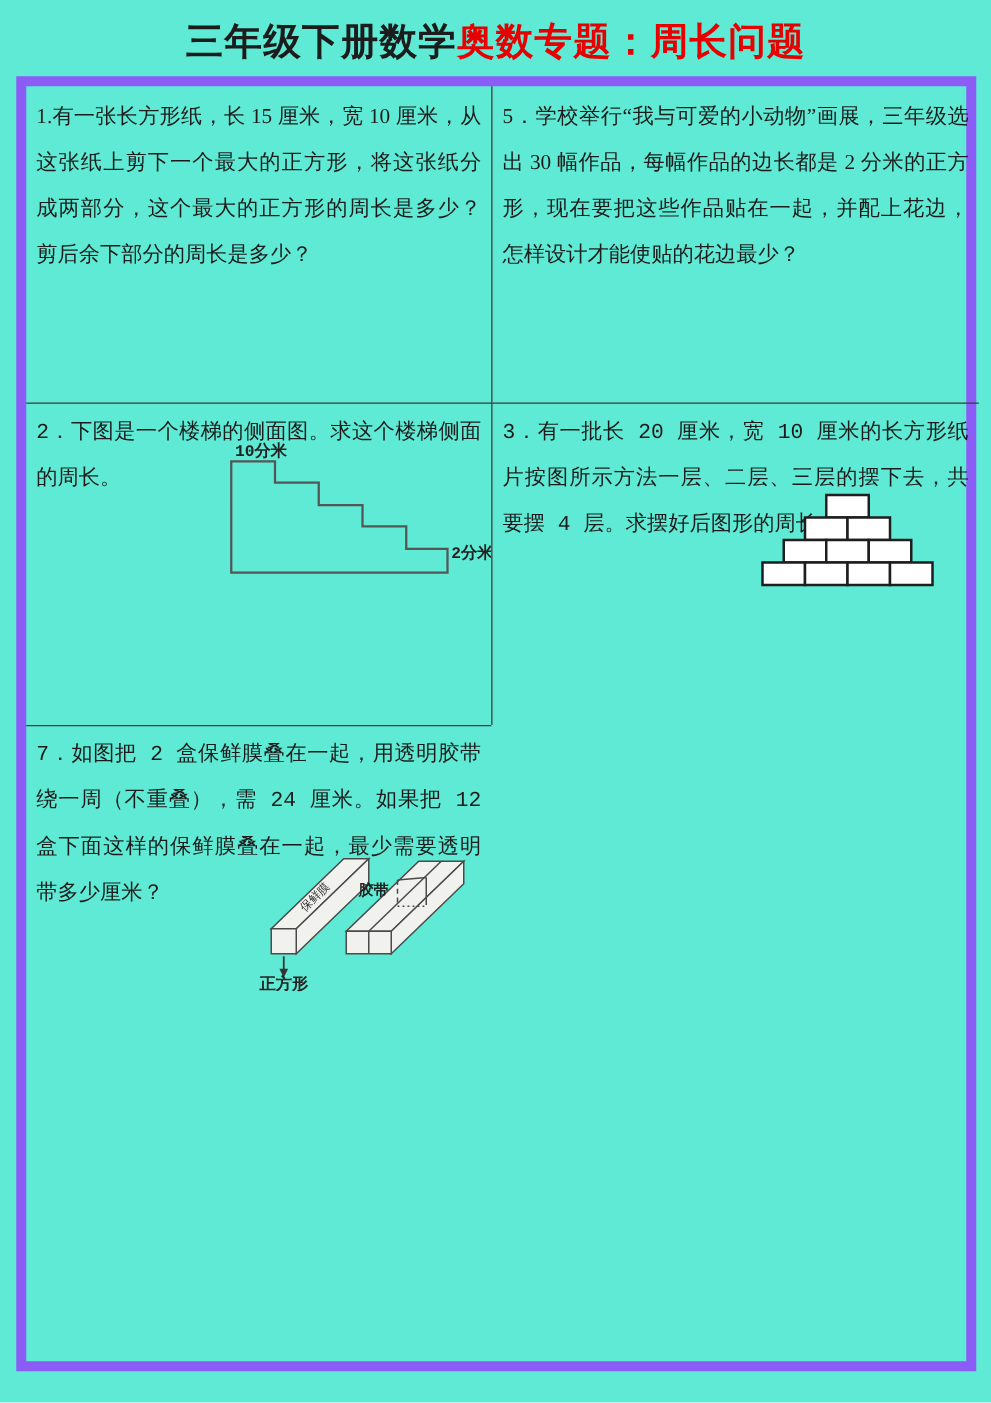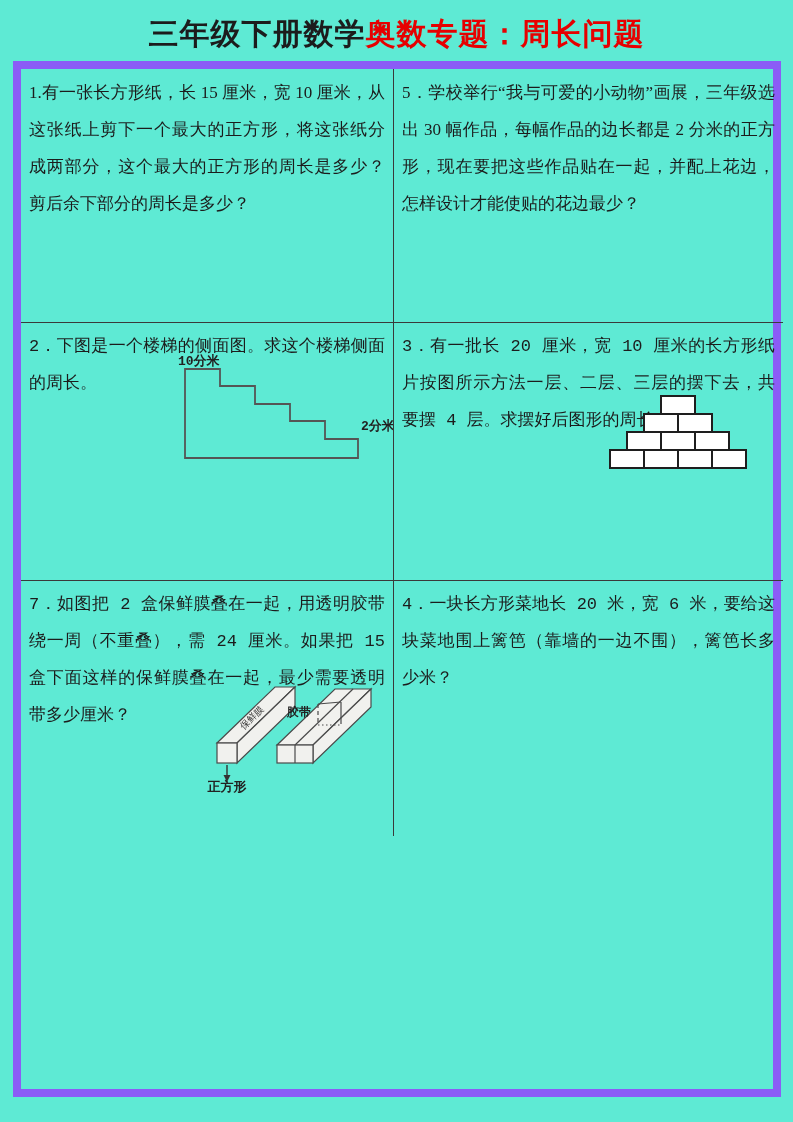--- a/index.html
+++ b/index.html
@@ -67,27 +67,27 @@
     <div class="cell">
       <p class="ptext">1.有一张长方形纸，长 15 厘米，宽 10 厘米，从这张纸上剪下一个最大的正方形，将这张纸分成两部分，这个最大的正方形的周长是多少？剪后余下部分的周长是多少？</p>
     </div>
 
     <div class="cell">
       <p class="ptext">5．学校举行“我与可爱的小动物”画展，三年级选出 30 幅作品，每幅作品的边长都是 2 分米的正方形，现在要把这些作品贴在一起，并配上花边，怎样设计才能使贴的花边最少？</p>
     </div>
 
     <div class="cell">
       <p class="ptext">2．下图是一个楼梯的侧面图。求这个楼梯侧面的周长。</p>
-      <span class="figlabel" style="left:157px; top:29px;">10分米</span>
+      <span class="figlabel" style="left:167px; top:29px;">10分米</span>
       <div class="fig" style="left:163px; top:45px;">
         <svg width="176" height="92" viewBox="0 0 176 92">
           <path d="M1 1 H36 V18 H71 V36 H106 V53 H141 V71 H174 V90 H1 Z" fill="none" stroke="#555" stroke-width="1.8"></path>
         </svg>
       </div>
-      <span class="figlabel" style="left:340px; top:94px;">2分米</span>
+      <span class="figlabel" style="left:340px; top:110px;">2分米</span>
     </div>
 
 
     <div class="cell">
       <p class="ptext">3．有一批长 20 厘米，宽 10 厘米的长方形纸片按图所示方法一层、二层、三层的摆下去，共要摆 4 层。求摆好后图形的周长。</p>
       <div class="fig" style="left:214px; top:71px;">
         <svg width="140" height="78" viewBox="0 0 140 78">
           <g fill="#ffffff" stroke="#1e1e1e" stroke-width="2">
             <rect x="53" y="2" width="34" height="18"></rect>
             <rect x="36" y="20" width="34" height="18"></rect>
@@ -98,21 +98,21 @@
             <rect x="2" y="56" width="34" height="18"></rect>
             <rect x="36" y="56" width="34" height="18"></rect>
             <rect x="70" y="56" width="34" height="18"></rect>
             <rect x="104" y="56" width="34" height="18"></rect>
           </g>
         </svg>
       </div>
     </div>
 
     <div class="cell">
-      <p class="ptext">7．如图把 2 盒保鲜膜叠在一起，用透明胶带绕一周（不重叠），需 24 厘米。如果把 15 盒下面这样的保鲜膜叠在一起，最少需要透明带多少厘米？</p>
+      <p class="ptext">7．如图把 2 盒保鲜膜叠在一起，用透明胶带绕一周（不重叠），需 24 厘米。如果把 12 盒下面这样的保鲜膜叠在一起，最少需要透明带多少厘米？</p>
       <div class="fig" style="left:170px; top:94px;">
         <svg width="225" height="118" viewBox="0 0 225 118">
 
           <g fill="#f1f1ee" stroke="#4a4a4a" stroke-width="1.2">
             <polygon points="26,68 46,68 104,12 84,12"></polygon>
             <polygon points="46,68 46,88 104,32 104,12"></polygon>
             <rect x="26" y="68" width="20" height="20"></rect>
           </g>
           <text x="63" y="45" transform="rotate(-44 63 45)" font-size="9.5" fill="#333" text-anchor="middle">保鲜膜</text>
 
@@ -130,19 +130,16 @@
           <line x1="127" y1="29" x2="150" y2="27" stroke="#4a4a4a" stroke-width="1.2"></line>
           <text x="108" y="41" font-size="12" fill="#222" text-anchor="middle" font-weight="bold">胶带</text>
 
           <line x1="36" y1="90" x2="36" y2="101" stroke="#333" stroke-width="1.4"></line>
           <polygon points="32.5,100 39.5,100 36,107" fill="#333"></polygon>
           <text x="36" y="116" font-size="13" fill="#222" text-anchor="middle" font-weight="bold">正方形</text>
         </svg>
       </div>
     </div>
 
-    <div class="cell">
-      <p class="ptext">4．一块长方形菜地长 20 米，宽 6 米，要给这块菜地围上篱笆（靠墙的一边不围），篱笆长多少米？</p>
-    </div>
 
 
   </div>
 </div>
 
 </body></html>

